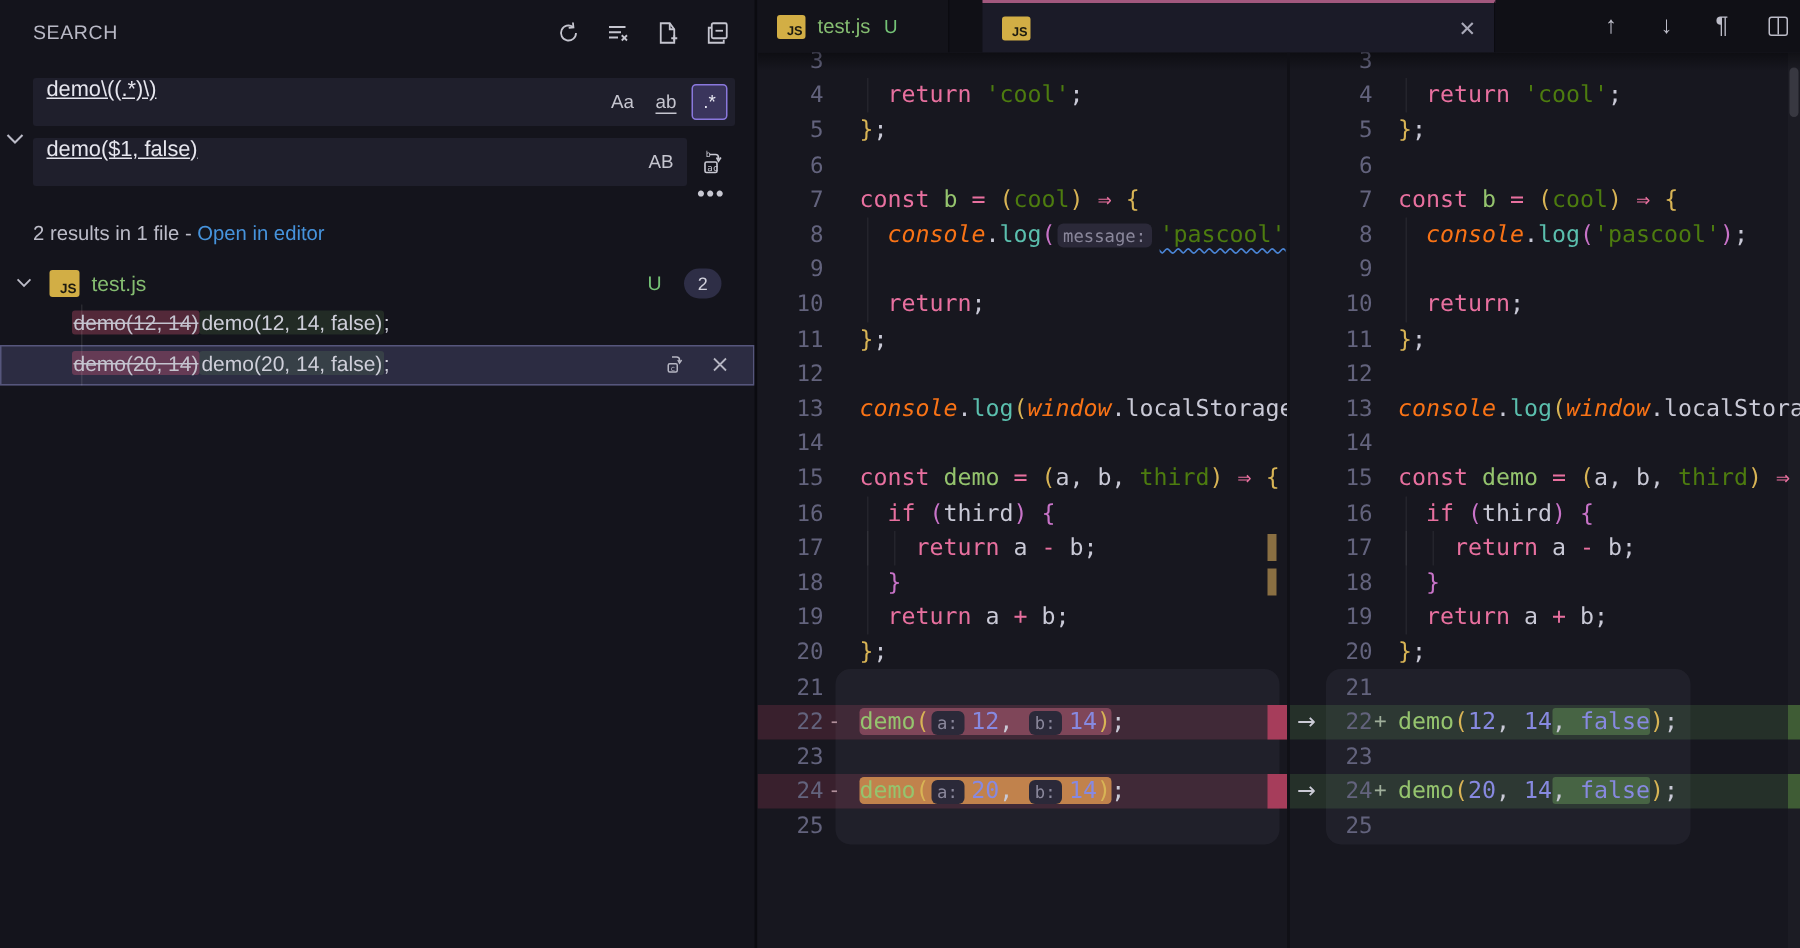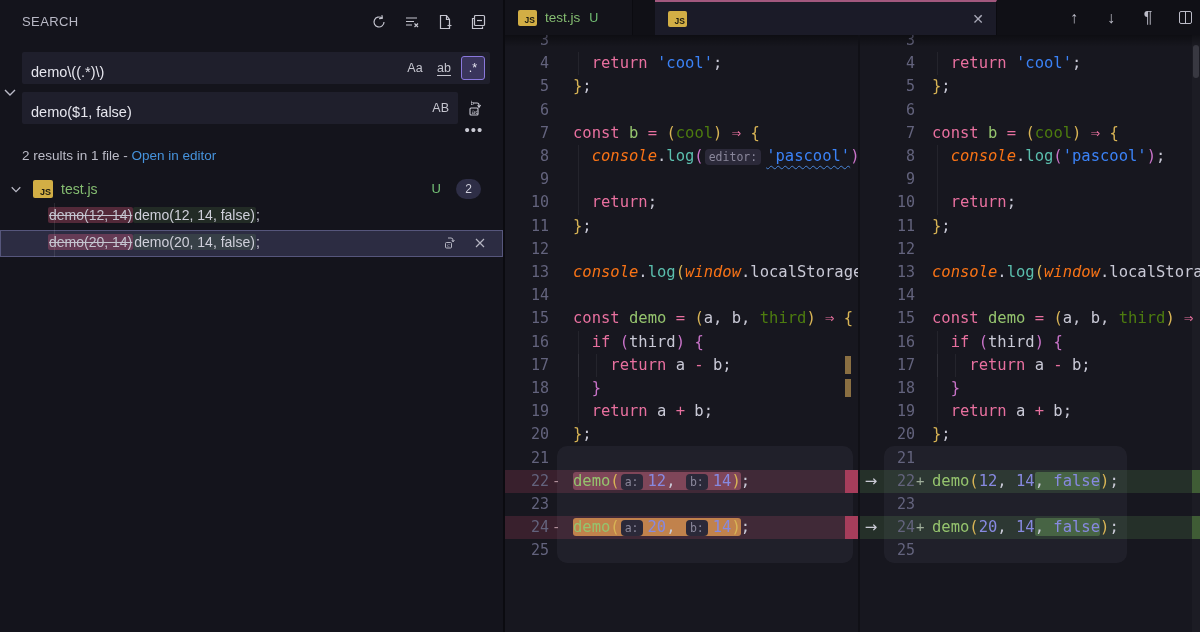--- a/index.html
+++ b/index.html
@@ -11,21 +11,21 @@
   .sidebar{position:absolute;left:0;top:0;width:503px;height:632px;background:#14141c;}
   .side-head{position:absolute;left:0;top:0;width:100%;height:44px;}
   .side-title{position:absolute;left:22px;top:14px;font-size:13px;letter-spacing:.4px;color:#b9b9c6;}
   .head-icons{position:absolute;right:14px;top:11px;display:flex;gap:11px;}
   .hicon{width:22px;height:22px;display:flex;align-items:center;justify-content:center;color:#c5c5cf;cursor:pointer;}
   .hicon svg{stroke:#c5c5cf;fill:none;stroke-width:1.2;}
   .chev-toggle{position:absolute;left:1px;top:80px;width:18px;height:24px;display:flex;align-items:center;justify-content:center;color:#bcbcc8;}
   .text-input{position:absolute;background:#1f1f2c;border-radius:2px;height:32px;color:#e6e6ee;font-size:14.5px;}
   .inp-search{left:22px;top:52px;width:468px;}
   .inp-replace{left:22px;top:92px;width:436px;}
-  .inp-val{position:absolute;left:9px;top:12px;white-space:pre;}
+  .inp-val{position:absolute;left:9px;top:0;white-space:pre;text-decoration:underline;}
   .inp-toggles{position:absolute;right:5px;top:4px;display:flex;gap:5px;align-items:center;}
   .tog{min-width:24px;height:24px;padding:0 3px;display:flex;align-items:center;justify-content:center;
        font-size:12.5px;color:#c5c5cf;border-radius:3px;border:1px solid transparent;}
   .tog-word span{border-bottom:1.5px solid #c5c5cf;padding-bottom:0px;}
   .tog-regex-on{border:1px solid #8a78dd;background:rgba(130,110,220,0.28);color:#e8e8f2;}
   .replace-all-btn{position:absolute;left:460px;top:95px;width:32px;height:27px;display:flex;align-items:center;justify-content:center;color:#c8c8d2;}
   .more-dots{position:absolute;left:458px;top:121px;width:32px;height:20px;text-align:center;
              font-size:15px;letter-spacing:1px;color:#c8c8d2;}
   .msg-row{position:absolute;left:22px;top:148px;font-size:13.5px;color:#bcbcc8;white-space:pre;}
   .msg-link{color:var(--link,#4693dc);cursor:pointer;}
@@ -87,21 +87,21 @@
   .sign{position:absolute;top:0;font-size:14px;}
   .pane-left .sign{left:47px;color:#b08f9a;}
   .pane-right .sign{left:56px;color:#9fae9a;}
   .toks{position:absolute;top:0;white-space:pre;}
   .pane-left .toks{left:68px;}
   .pane-right .toks{left:72px;}
   .guide{position:absolute;width:1px;background:rgba(255,255,255,0.06);}
   .tk-fg{color:#c9c9d6;}
   .tk-kw{color:#e8709f;}
   .tk-id{color:#95c46e;}
-  .tk-str{color:#3b82f6;}
+  .tk-str{color:#4d7c0f;}
   .tk-param{color:#4d7c0f;}
   .tk-b1{color:#d8b455;}
   .tk-b2{color:#c873c8;}
   .tk-num{color:#8789e0;}
   .tk-teal{color:#5bbfae;}
   .tk-teali{color:#f97316;font-style:italic;}
   .tk-squig{text-decoration:underline;text-decoration-style:wavy;text-decoration-color:#4a86d8;
             text-decoration-thickness:1px;text-underline-offset:4px;}
   .chip{background:#2b2939;color:#8a879b;font-size:11.5px;padding:1px 4px;border-radius:4px;margin:0 5px 0 1px;}
   .box-delx{background:rgba(255,130,160,0.33);border-radius:3px;}
@@ -272,21 +272,21 @@
             <div class="guide" style="left: 72.5px; top: 318.8px; height: 23.2px;"></div>
             <div class="guide" style="left: 91.2px; top: 318.8px; height: 23.2px;"></div>
           </div>
           <div class="range-overlay ovl-left"></div>
           <div class="layer">
             <div class="cl" style="top: -6px;"><span class="num">3</span><span class="toks"></span></div>
             <div class="cl" style="top: 17.2px;"><span class="num">4</span><span class="toks"><span class="tk-fg">  </span><span class="tk-kw">return</span><span class="tk-fg"> </span><span class="tk-str">'cool'</span><span class="tk-fg">;</span></span></div>
             <div class="cl" style="top: 40.4px;"><span class="num">5</span><span class="toks"><span class="tk-b1">}</span><span class="tk-fg">;</span></span></div>
             <div class="cl" style="top: 63.6px;"><span class="num">6</span><span class="toks"></span></div>
             <div class="cl" style="top: 86.8px;"><span class="num">7</span><span class="toks"><span class="tk-kw">const</span><span class="tk-fg"> </span><span class="tk-id">b</span><span class="tk-fg"> </span><span class="tk-kw">=</span><span class="tk-fg"> </span><span class="tk-b1">(</span><span class="tk-param">cool</span><span class="tk-b1">)</span><span class="tk-fg"> </span><span class="tk-kw">⇒</span><span class="tk-fg"> </span><span class="tk-b1">{</span></span></div>
-            <div class="cl" style="top: 110px;"><span class="num">8</span><span class="toks"><span class="tk-fg">  </span><span class="tk-teali">console</span><span class="tk-fg">.</span><span class="tk-teal">log</span><span class="tk-b2">(</span><span class="chip">editor:</span><span class="tk-str tk-squig">'pascool'</span><span class="tk-b2">)</span></span></div>
+            <div class="cl" style="top: 110px;"><span class="num">8</span><span class="toks"><span class="tk-fg">  </span><span class="tk-teali">console</span><span class="tk-fg">.</span><span class="tk-teal">log</span><span class="tk-b2">(</span><span class="chip">message:</span><span class="tk-str tk-squig">'pascool'</span><span class="tk-b2">)</span></span></div>
             <div class="cl" style="top: 133.2px;"><span class="num">9</span><span class="toks"></span></div>
             <div class="cl" style="top: 156.4px;"><span class="num">10</span><span class="toks"><span class="tk-fg">  </span><span class="tk-kw">return</span><span class="tk-fg">;</span></span></div>
             <div class="cl" style="top: 179.6px;"><span class="num">11</span><span class="toks"><span class="tk-b1">}</span><span class="tk-fg">;</span></span></div>
             <div class="cl" style="top: 202.8px;"><span class="num">12</span><span class="toks"></span></div>
             <div class="cl" style="top: 226px;"><span class="num">13</span><span class="toks"><span class="tk-teali">console</span><span class="tk-fg">.</span><span class="tk-teal">log</span><span class="tk-b1">(</span><span class="tk-teali">window</span><span class="tk-fg">.</span><span class="tk-fg">localStorage</span></span></div>
             <div class="cl" style="top: 249.2px;"><span class="num">14</span><span class="toks"></span></div>
             <div class="cl" style="top: 272.4px;"><span class="num">15</span><span class="toks"><span class="tk-kw">const</span><span class="tk-fg"> </span><span class="tk-id">demo</span><span class="tk-fg"> </span><span class="tk-kw">=</span><span class="tk-fg"> </span><span class="tk-b1">(</span><span class="tk-fg">a, b, </span><span class="tk-param">third</span><span class="tk-b1">)</span><span class="tk-fg"> </span><span class="tk-kw">⇒</span><span class="tk-fg"> </span><span class="tk-b1">{</span></span></div>
             <div class="cl" style="top: 295.6px;"><span class="num">16</span><span class="toks"><span class="tk-fg">  </span><span class="tk-kw">if</span><span class="tk-fg"> </span><span class="tk-b2">(</span><span class="tk-fg">third</span><span class="tk-b2">)</span><span class="tk-fg"> </span><span class="tk-b2">{</span></span></div>
             <div class="cl" style="top: 318.8px;"><span class="num">17</span><span class="toks"><span class="tk-fg">    </span><span class="tk-kw">return</span><span class="tk-fg"> a </span><span class="tk-kw">-</span><span class="tk-fg"> b;</span></span></div>
             <div class="cl" style="top: 342px;"><span class="num">18</span><span class="toks"><span class="tk-fg">  </span><span class="tk-b2">}</span></span></div>

